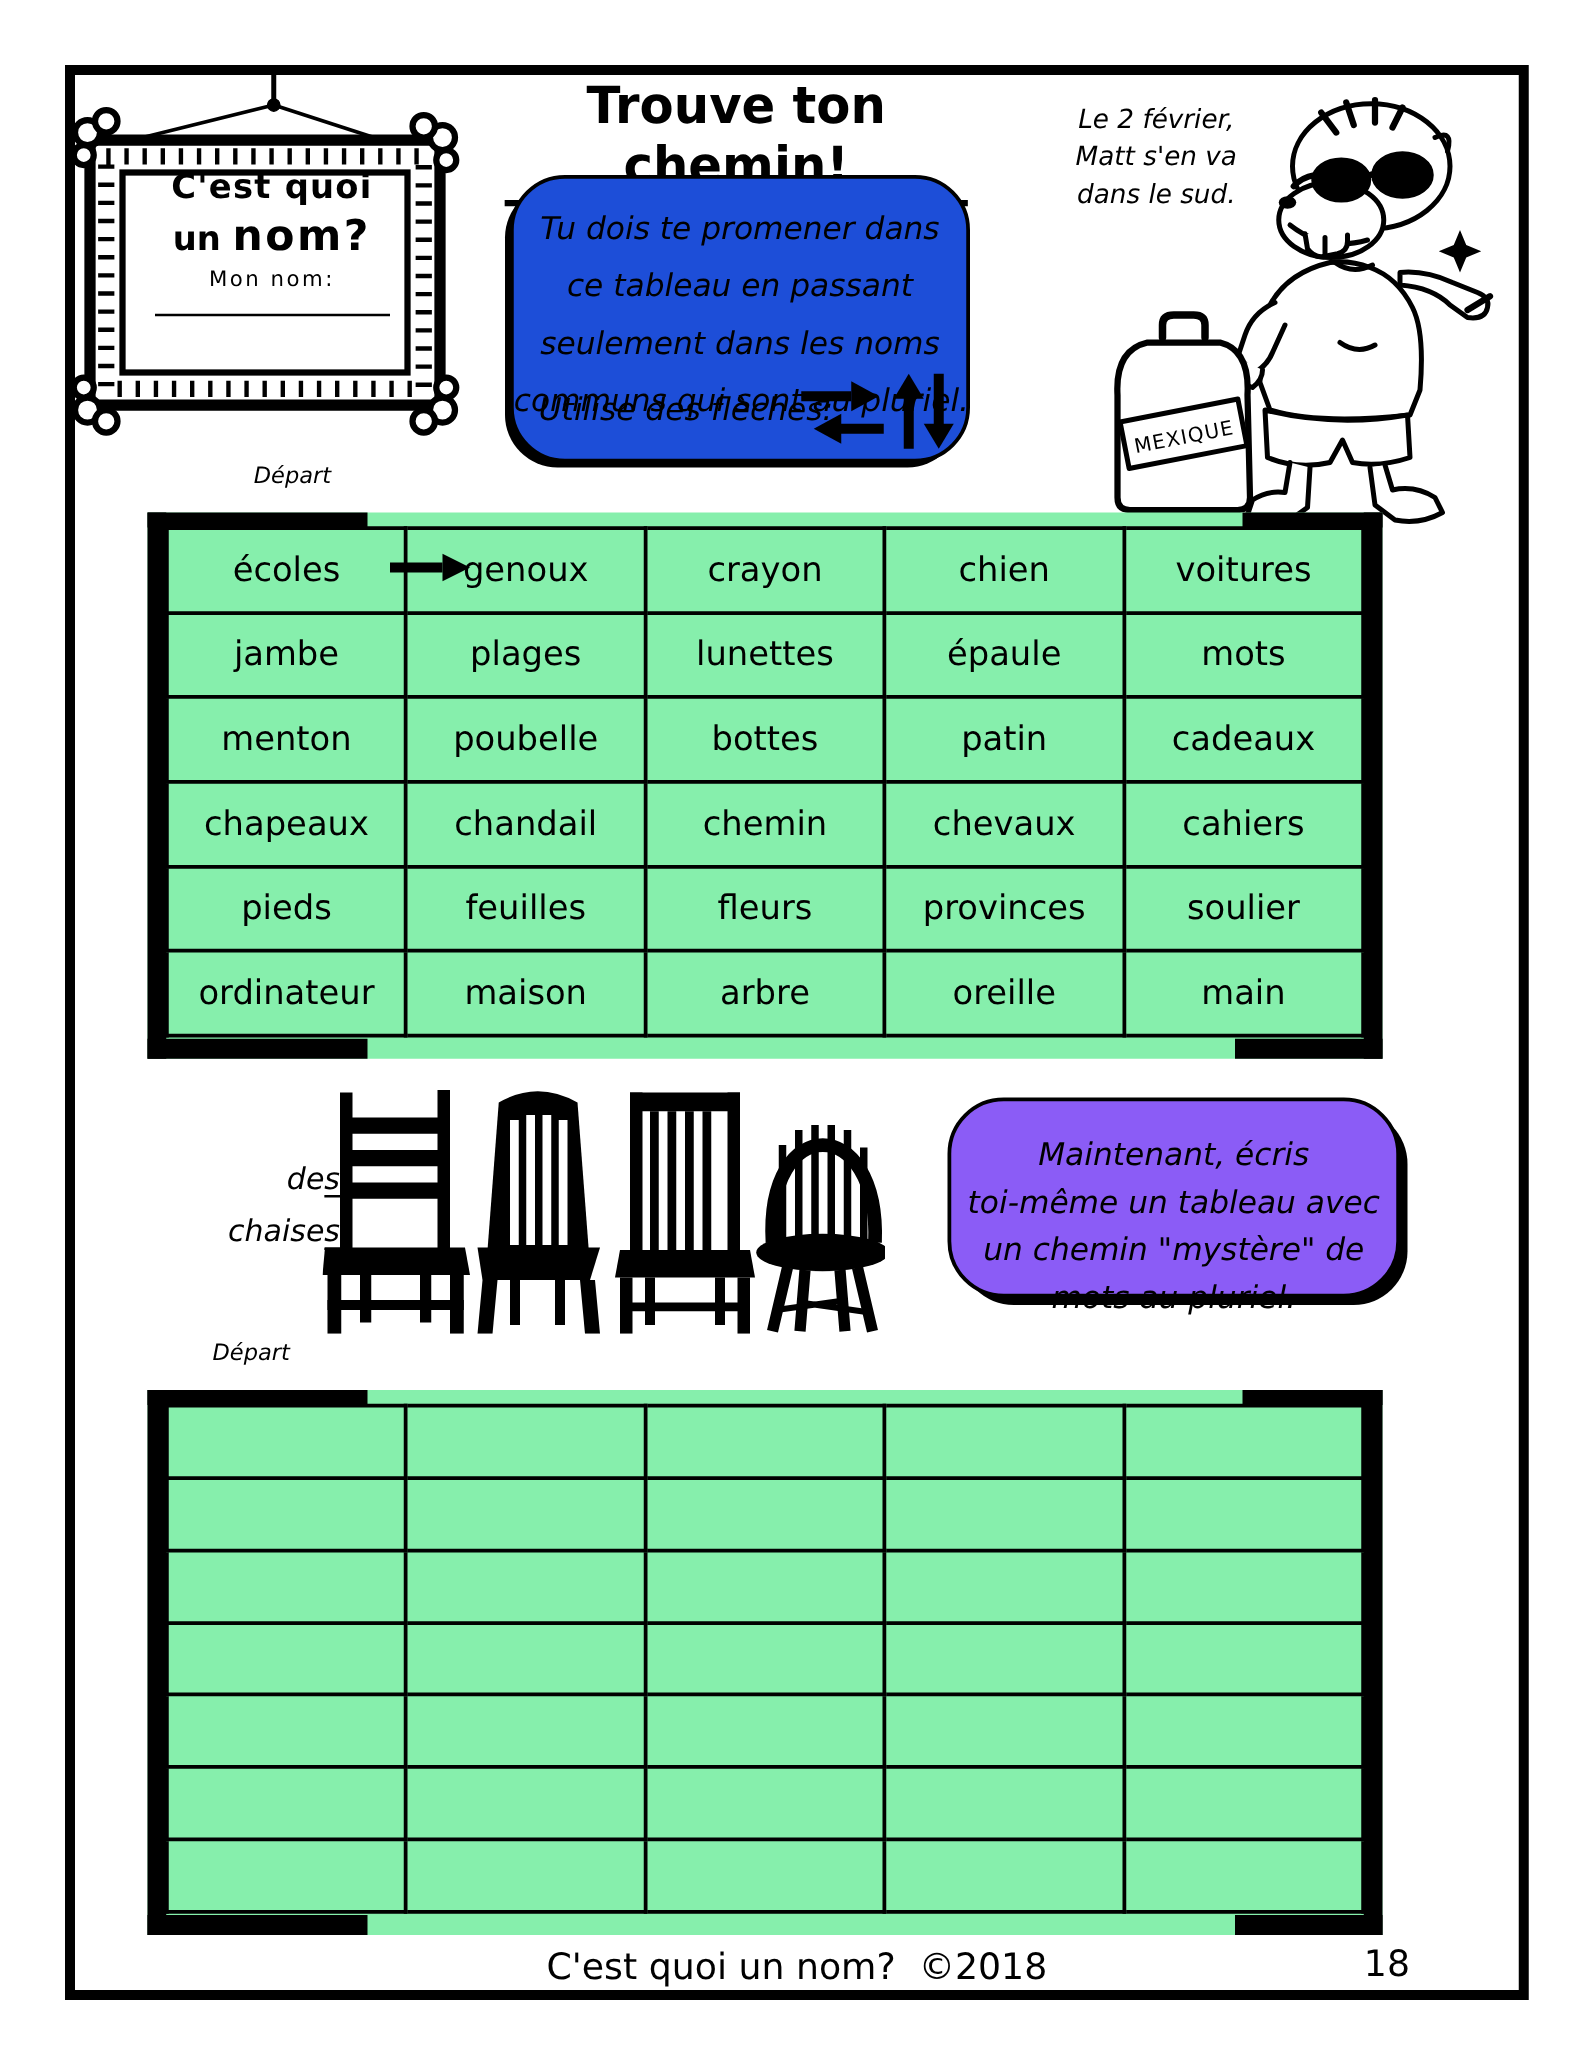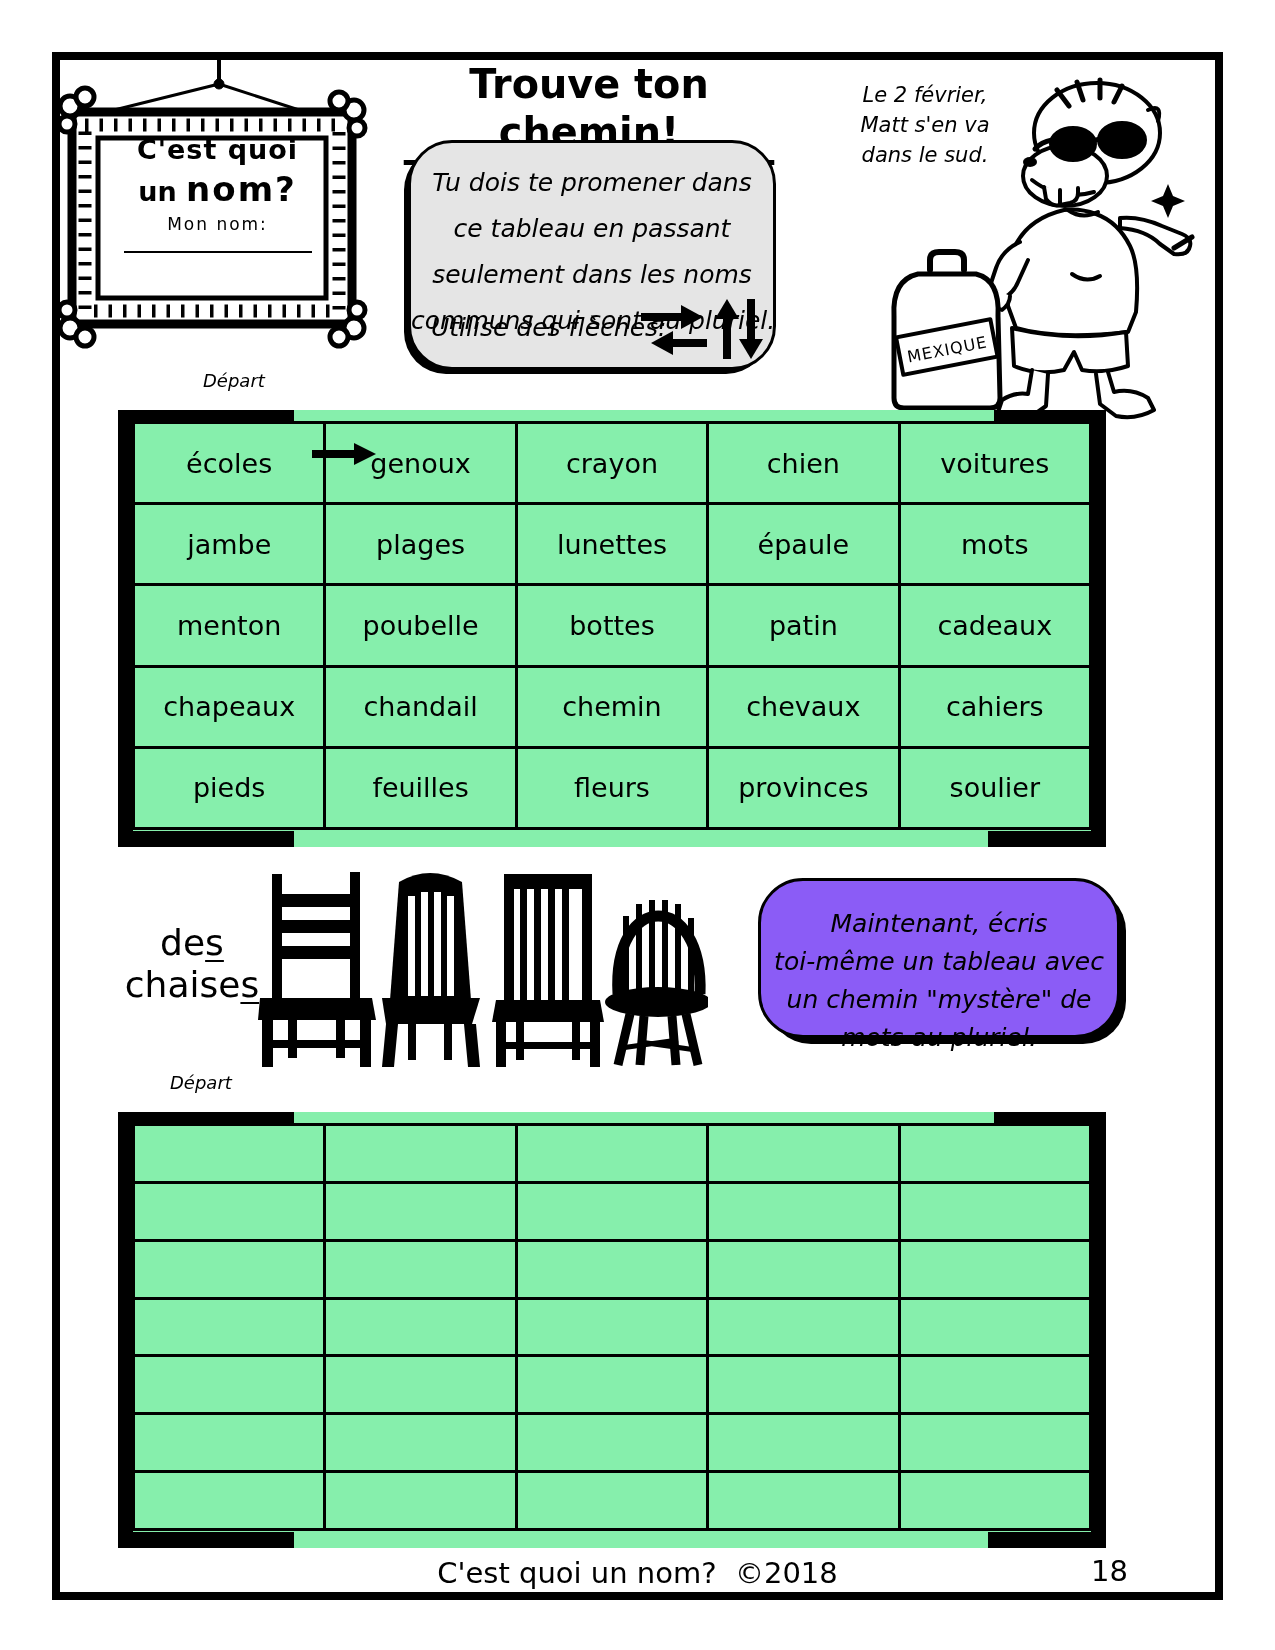--- a/index.html
+++ b/index.html
@@ -8,21 +8,21 @@
   .page-border{position:absolute;left:52px;top:52px;width:1171px;height:1548px;
         border:8px solid #000;box-sizing:border-box;}
 
   
   .title-wrap{position:absolute;left:398px;top:60px;width:382px;text-align:center;}
   .title-text{display:inline-block;font-size:41px;font-weight:700;letter-spacing:0px;
         border-bottom:5px solid #000;padding:0 3px 4px;transform:scaleX(.97);transform-origin:center;}
 
   
   .box1{position:absolute;left:408px;top:140px;width:368px;height:230px;border:3px solid #000;
-        border-radius:44px;box-sizing:border-box;box-shadow:-6px 6px 0 -2px #000;background:#e5e5e5;padding-top:17px;}
+        border-radius:44px;box-sizing:border-box;box-shadow:-6px 6px 0 -2px #000;background:#1d4ed8;padding-top:17px;}
   .box1-line{text-align:center;font-style:italic;font-size:25px;line-height:46px;white-space:nowrap;}
   .fleches{position:absolute;left:0;right:0;bottom:4px;height:64px;}
   .fleches-label{position:absolute;left:20px;top:14px;font-style:italic;font-size:25px;white-space:nowrap;}
   .arrow-cluster{position:absolute;right:8px;bottom:2px;}
 
   
   .trip-caption{position:absolute;left:843px;top:80px;width:164px;text-align:center;
         font-style:italic;font-size:21px;line-height:30px;}
   .groundhog{position:absolute;left:872px;top:76px;width:330px;height:345px;}
 
@@ -53,22 +53,22 @@
   .bar-br{right:0;bottom:0;width:118px;height:16px;}
   .grid-area{position:absolute;left:14px;right:14px;top:11px;bottom:17px;}
   table.grid{width:100%;height:100%;border-collapse:collapse;table-layout:fixed;}
   table.grid td{border:3px solid #000;text-align:center;vertical-align:middle;
         font-size:27px;padding:0;}
   td.depart-cell{padding-right:66px;}
   .path-arrow{position:absolute;left:194px;top:30px;}
 
   
   .chairs-svg{position:absolute;left:258px;top:872px;width:450px;height:195px;}
-  .chairs-label{position:absolute;left:112px;top:922px;width:160px;text-align:center;
-        font-size:36px;line-height:42px;}
+  .chairs-label{position:absolute;left:112px;top:922px;width:160px;text-align:right;
+        font-style:italic;font-size:24px;line-height:42px;}
   .chairs-label .u{text-decoration:underline;text-decoration-thickness:2px;text-underline-offset:5px;}
 
   
   .box2{position:absolute;left:758px;top:878px;width:362px;height:160px;border:3px solid #000;
         border-radius:45px;box-sizing:border-box;box-shadow:8px 8px 0 -2px #000;background:#8b5cf6;padding-top:24px;}
   .box2-line{text-align:center;font-style:italic;font-size:25px;line-height:38px;white-space:nowrap;}
 
   
   .footer-credit{position:absolute;left:0;top:1556px;width:100%;text-align:center;
         font-size:29px;white-space:pre;}
@@ -226,20 +226,27 @@
               <td>chevaux</td>
               <td>cahiers</td>
             </tr>
             <tr>
               <td>pieds</td>
               <td>feuilles</td>
               <td>fleurs</td>
               <td>provinces</td>
               <td>soulier</td>
             </tr>
+            <tr>
+              <td>ordinateur</td>
+              <td>maison</td>
+              <td>arbre</td>
+              <td>oreille</td>
+              <td>main</td>
+            </tr>
           </tbody>
         </table>
     </div>
     <svg class="path-arrow" width="66" height="28" viewBox="0 0 66 28" fill="#000">
       <rect x="0" y="10" width="42" height="8"></rect>
         <polygon points="42,3 42,25 64,14"></polygon>
     </svg>
   </div>
 
   <div class="chairs-label">

